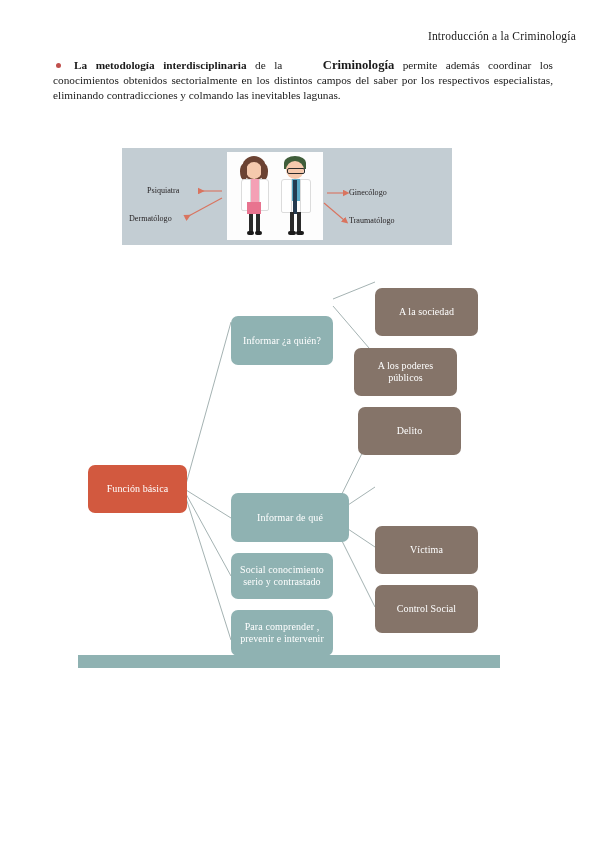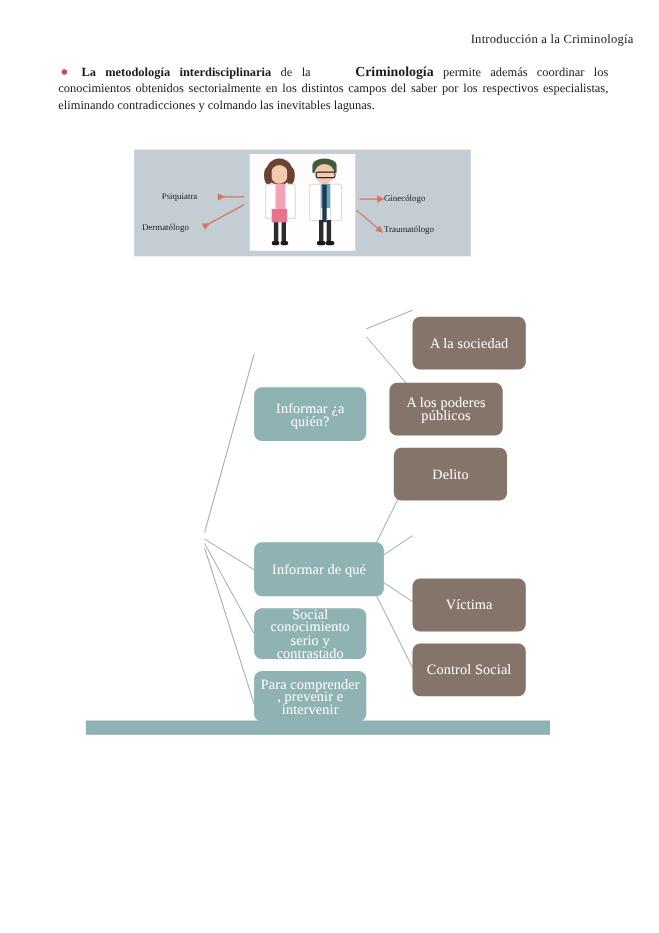--- a/index.html
+++ b/index.html
@@ -67,24 +67,25 @@
   .bold-crim {
     font-weight: bold;
     font-size: 12.6px;
     margin-left: 32px;
   }
 
   
   .illus-panel {
     position: absolute;
     left: 122px;
-    top: 136px;
+    top: 148px;
     width: 306px;
     height: 97px;
     background: #c3cdd3;
+    padding-left: 24px;
   }
   .illus-photo {
     position: absolute;
     left: 105px;
     top: 4px;
     width: 96px;
     height: 88px;
     background: #fdfdfd;
     overflow: hidden;
   }
@@ -134,21 +135,21 @@
   }
   .node {
     position: absolute;
     border-radius: 7px;
     display: flex;
     align-items: center;
     justify-content: center;
     text-align: center;
     color: #ffffff;
     font-family: "Liberation Serif", "DejaVu Serif", serif;
-    font-size: 13px;
+    font-size: 10px;
     line-height: 11.6px;
     padding: 2px 5px;
     box-sizing: border-box;
     letter-spacing: 0.1px;
   }
   .node-root  { background: #D2593F; }
   .node-mid   { background: #8FB2B2; }
   .node-leaf  { background: #857469; }
 
   .baseline-bar {
@@ -243,22 +244,23 @@
       <line x1="333" y1="37" x2="375" y2="20"></line>
       <line x1="333" y1="44" x2="375" y2="93"></line>
 
       <line x1="333" y1="250" x2="375" y2="165"></line>
       <line x1="333" y1="253" x2="375" y2="225"></line>
       <line x1="333" y1="257" x2="375" y2="285"></line>
       <line x1="333" y1="261" x2="375" y2="345"></line>
     </g>
   </svg>
 
-
-  <div class="node node-mid" style="left:231px; top:54px; width:102px; height:49px;margin-top:36px;">Informar ¿a quién?</div>
+  <div class="node node-root" style="left:88px; top:203px; width:99px; height:48px;">Función básica</div>
+
+  <div class="node node-mid" style="left:231px; top:54px; width:102px; height:49px;">Informar ¿a quién?</div>
 
   <div class="node node-mid" style="left:231px; top:231px; width:118px; height:49px;">Informar de qué</div>
 
   <div class="node node-mid" style="left:231px; top:291px; width:102px; height:46px;">Social conocimiento serio y contrastado</div>
 
   <div class="node node-mid" style="left:231px; top:348px; width:102px; height:46px;">Para comprender , prevenir e intervenir</div>
 
   <div class="node node-leaf" style="left:375px; top:26px; width:103px; height:48px;">A la sociedad</div>
 
   <div class="node node-leaf" style="left:354px; top:86px; width:103px; height:48px;">A los poderes públicos</div>

